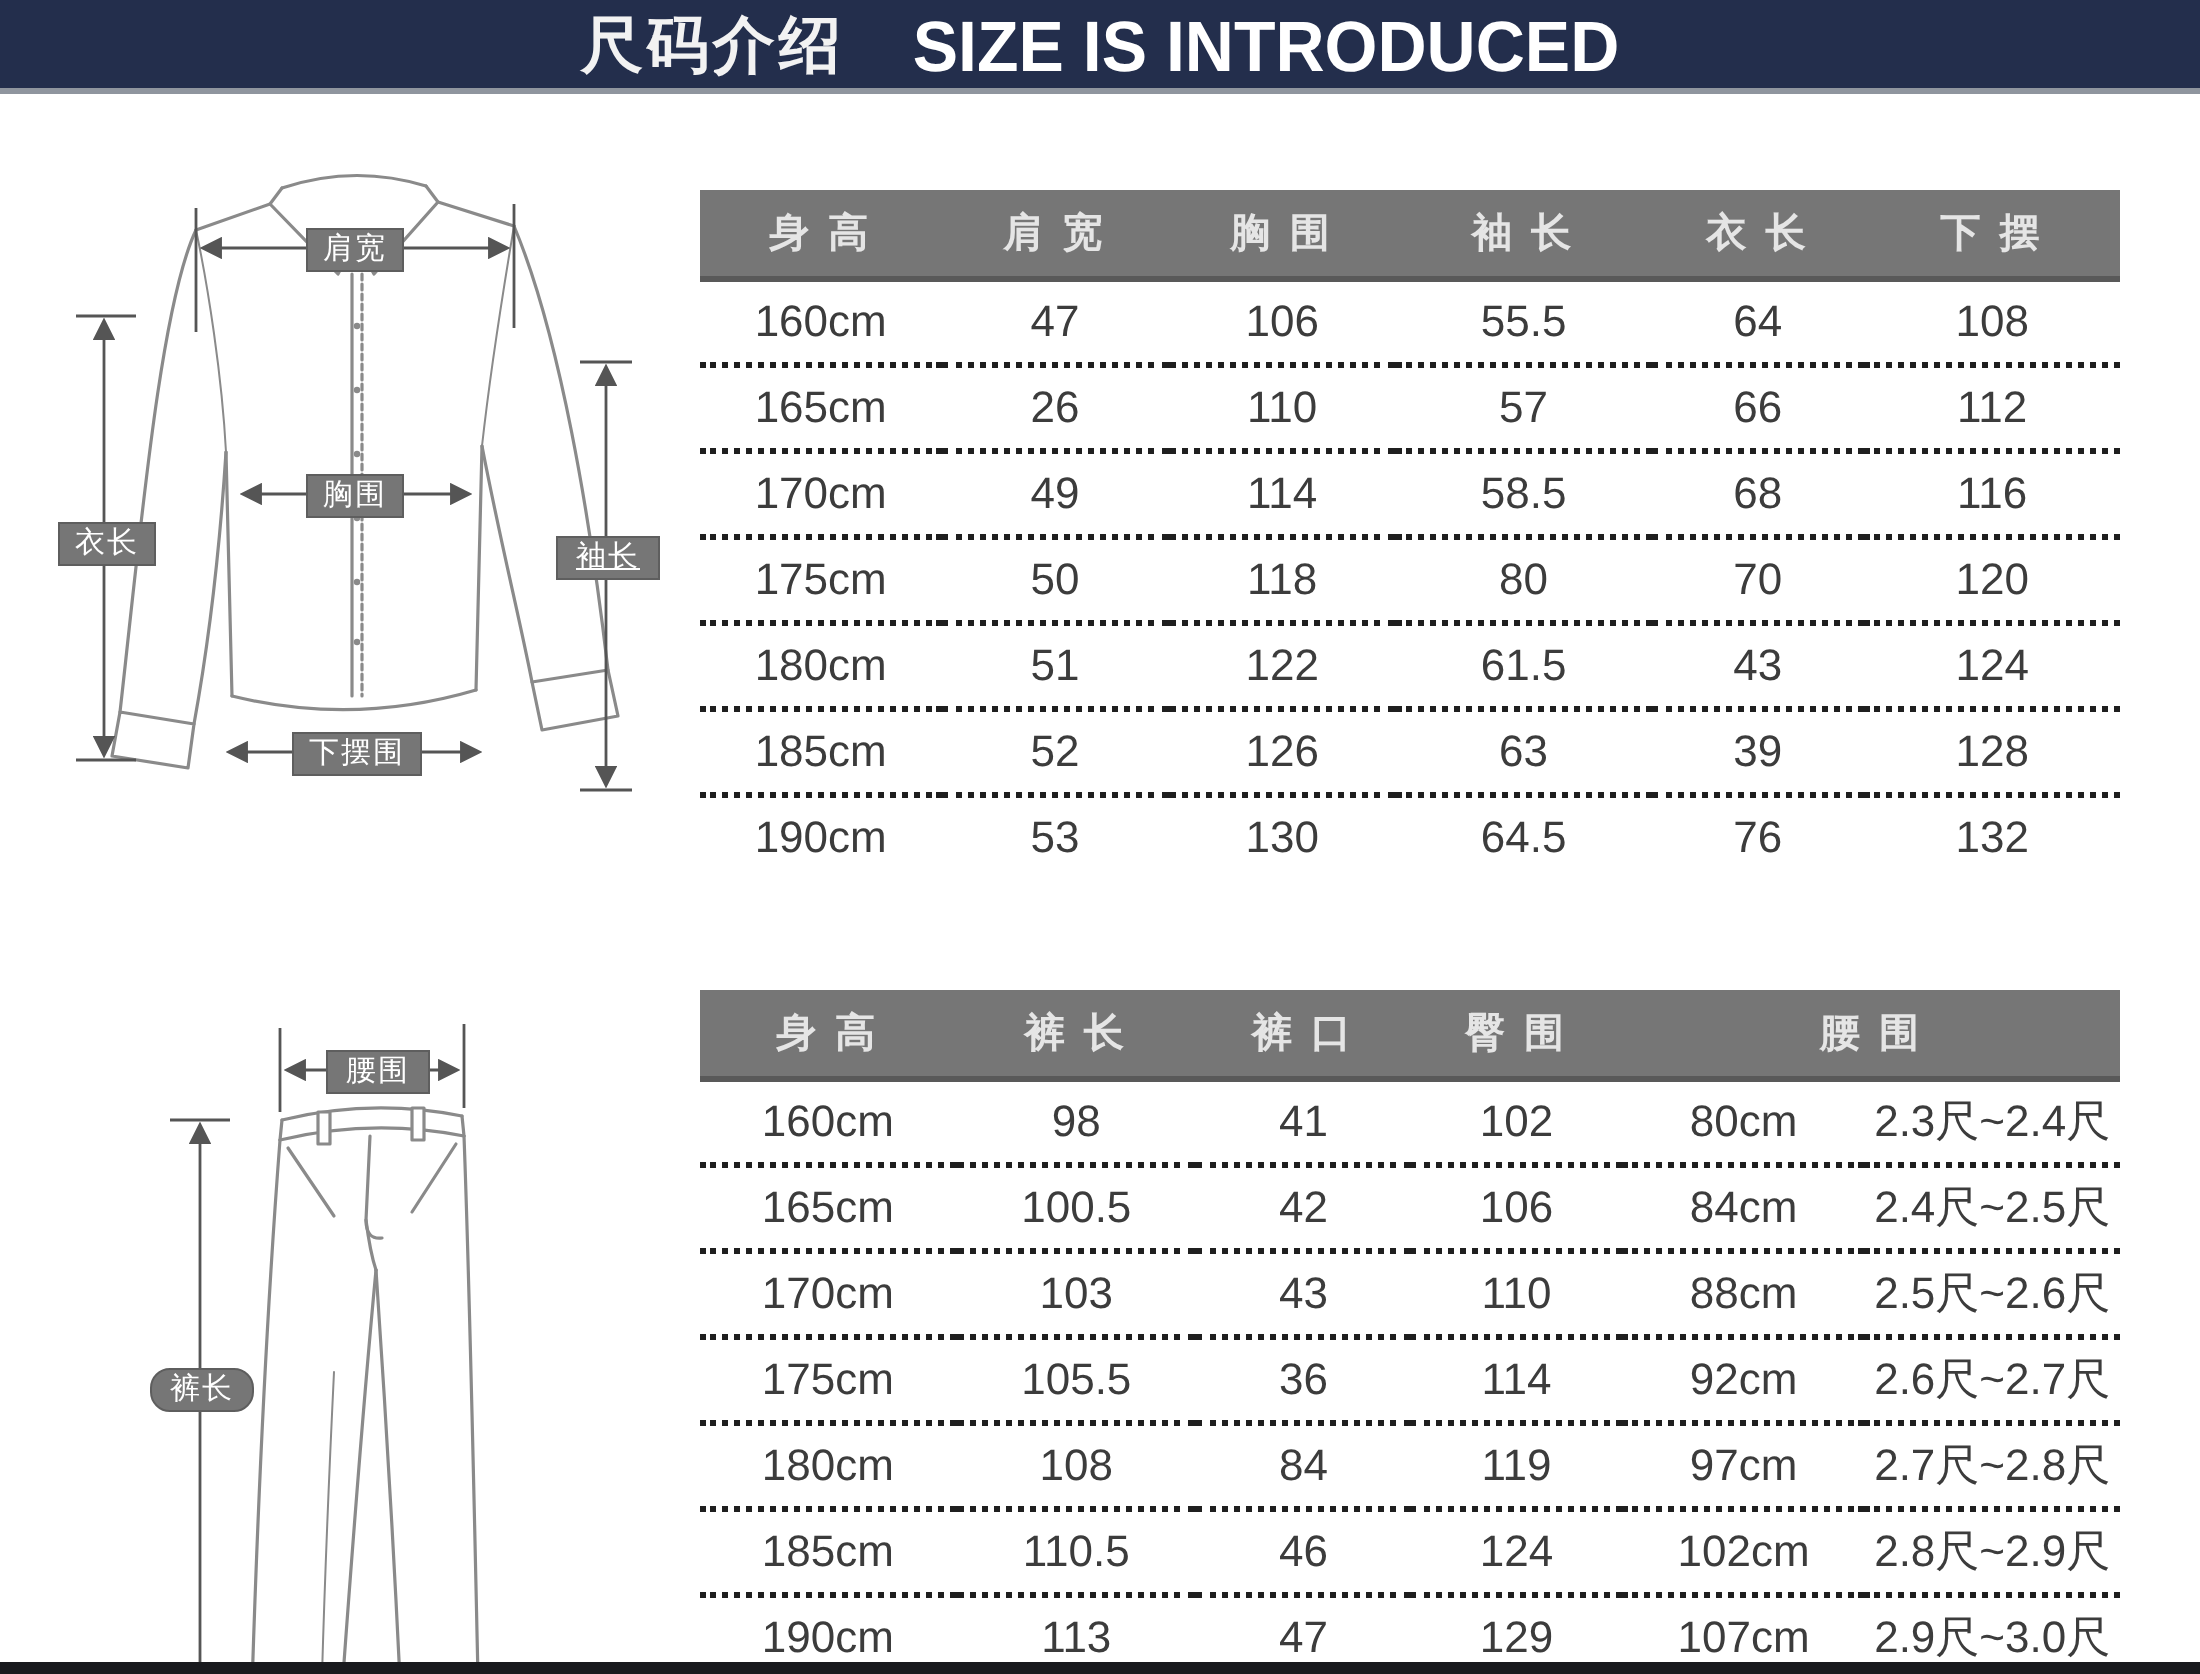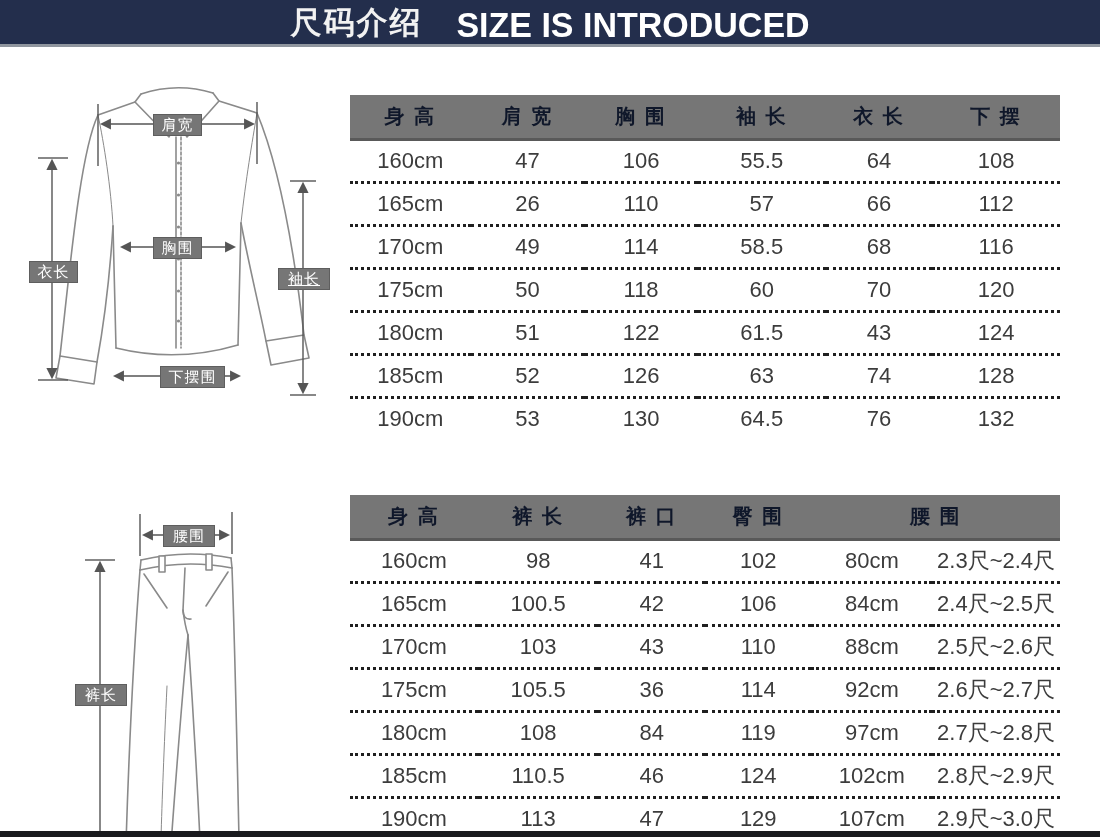--- a/index.html
+++ b/index.html
@@ -21,21 +21,21 @@
   .dim{
     position:absolute;background:#767676;color:#ffffff;
     font-size:15px;line-height:20px;height:20px;text-align:center;
     border:1px solid #5e5e5e;letter-spacing:1px;
   }
   
   table.size-table{
     position:absolute;border-collapse:collapse;table-layout:fixed;width:710px;
   }
   table.size-table th{
-    background:#767676;color:#0f172a;font-size:20px;font-weight:bold;
+    background:#767676;color:#e5e5e5;font-size:20px;font-weight:bold;
     height:41px;border-bottom:3px solid #595959;letter-spacing:2px;
   }
   table.size-table td{
     height:38px;text-align:center;font-size:22px;color:#3c3c3c;font-weight:normal;
   }
   table.size-table tbody tr:not(:last-child) td{border-bottom:3px dotted #1f1f1f;}
   
   .bottom-bar{position:absolute;left:0;bottom:0;width:1100px;height:6px;background:#191a1e;}
 </style>
 </head>
@@ -97,21 +97,21 @@
         <path d="M280,123 L306,123"></path>
         <path d="M280,337 L306,337"></path>
         <path d="M293,126 L293,334" marker-start="url(#arS)" marker-end="url(#arS)"></path>
         <path d="M105,318 L229,318" marker-start="url(#arS)" marker-end="url(#arS)"></path>
       </g>
     </svg>
     <div class="dim" style="left:143px;top:56px;width:47px;">肩宽</div>
     <div class="dim" style="left:143px;top:179px;width:47px;">胸围</div>
     <div class="dim" style="left:19px;top:203px;width:47px;">衣长</div>
     <div class="dim" style="left:268px;top:210px;width:50px;text-decoration:underline;">袖长</div>
-    <div class="dim" style="left:150px;top:308px;width:63px;">下摆围</div>
+    <div class="dim" style="left:136px;top:308px;width:63px;">下摆围</div>
   </div>
 
   <div class="figure" style="left:30px;top:508px;width:310px;height:350px;">
     <svg width="310" height="350" viewBox="0 0 310 350">
       <defs>
         <marker id="arP" viewBox="0 0 10 10" refX="8" refY="5" markerWidth="8" markerHeight="8" orient="auto-start-reverse">
           <path d="M0,0 L10,5 L0,10 Z" fill="#555"></path>
         </marker>
       </defs>
 
@@ -138,21 +138,21 @@
       <g fill="none" stroke="#555" stroke-width="1.4">
         <path d="M110,6 L110,48"></path>
         <path d="M202,4 L202,46"></path>
         <path d="M114,27 L198,27" marker-start="url(#arP)" marker-end="url(#arP)"></path>
         <path d="M55,52 L85,52"></path>
         <path d="M52,336 L98,336"></path>
         <path d="M70,55 L70,333" marker-start="url(#arP)" marker-end="url(#arP)"></path>
       </g>
     </svg>
     <div class="dim" style="left:133px;top:17px;width:50px;">腰围</div>
-    <div class="dim" style="left:45px;top:176px;width:50px;">裤长</div>
+    <div class="dim" style="left:45px;top:176px;width:50px;border-radius:10px;">裤长</div>
   </div>
 
   <table class="size-table" style="left:350px;top:95px;">
     <colgroup>
       <col style="width:17%">
         <col style="width:16%">
         <col style="width:16%">
       <col style="width:18%">
         <col style="width:15%">
         <col style="width:18%">
@@ -189,38 +189,38 @@
           <td>49</td>
           <td>114</td>
           <td>58.5</td>
           <td>68</td>
           <td>116</td>
         </tr>
         <tr>
           <td>175cm</td>
           <td>50</td>
           <td>118</td>
-          <td>60</td>
+          <td>80</td>
           <td>70</td>
           <td>120</td>
         </tr>
         <tr>
           <td>180cm</td>
           <td>51</td>
           <td>122</td>
           <td>61.5</td>
           <td>43</td>
           <td>124</td>
         </tr>
         <tr>
           <td>185cm</td>
           <td>52</td>
           <td>126</td>
           <td>63</td>
-          <td>74</td>
+          <td>39</td>
           <td>128</td>
         </tr>
         <tr>
           <td>190cm</td>
           <td>53</td>
           <td>130</td>
           <td>64.5</td>
           <td>76</td>
           <td>132</td>
         </tr>

